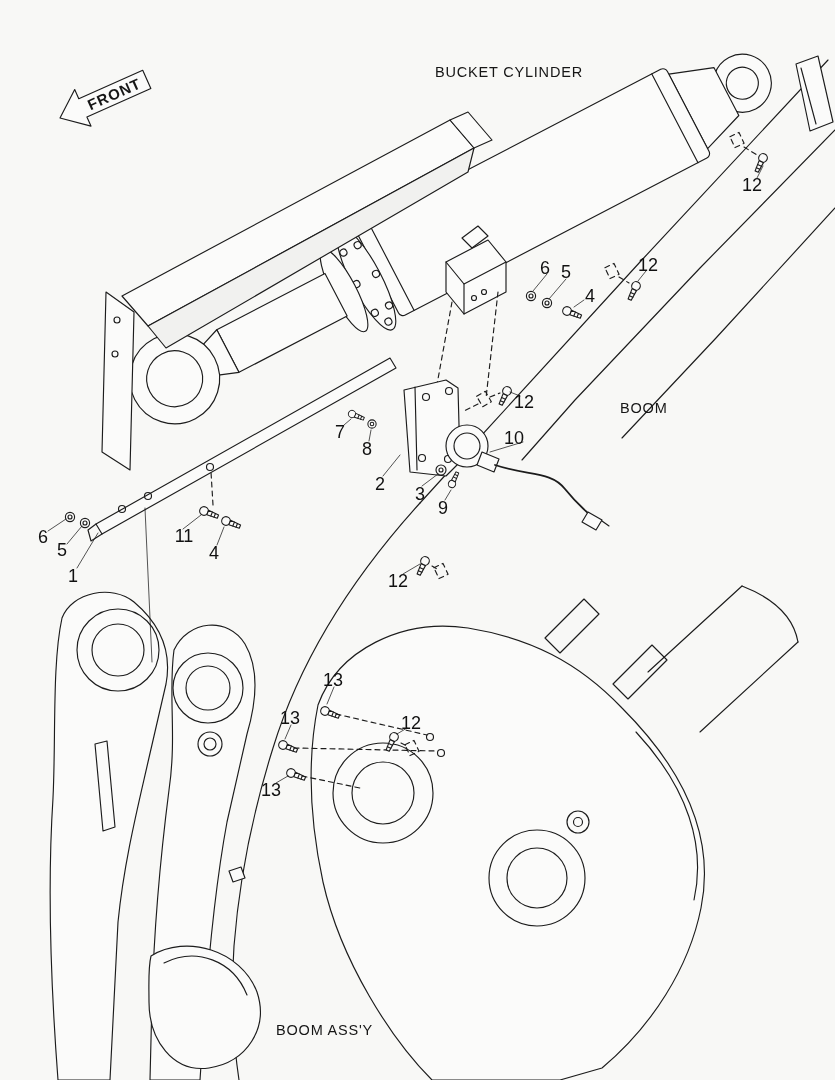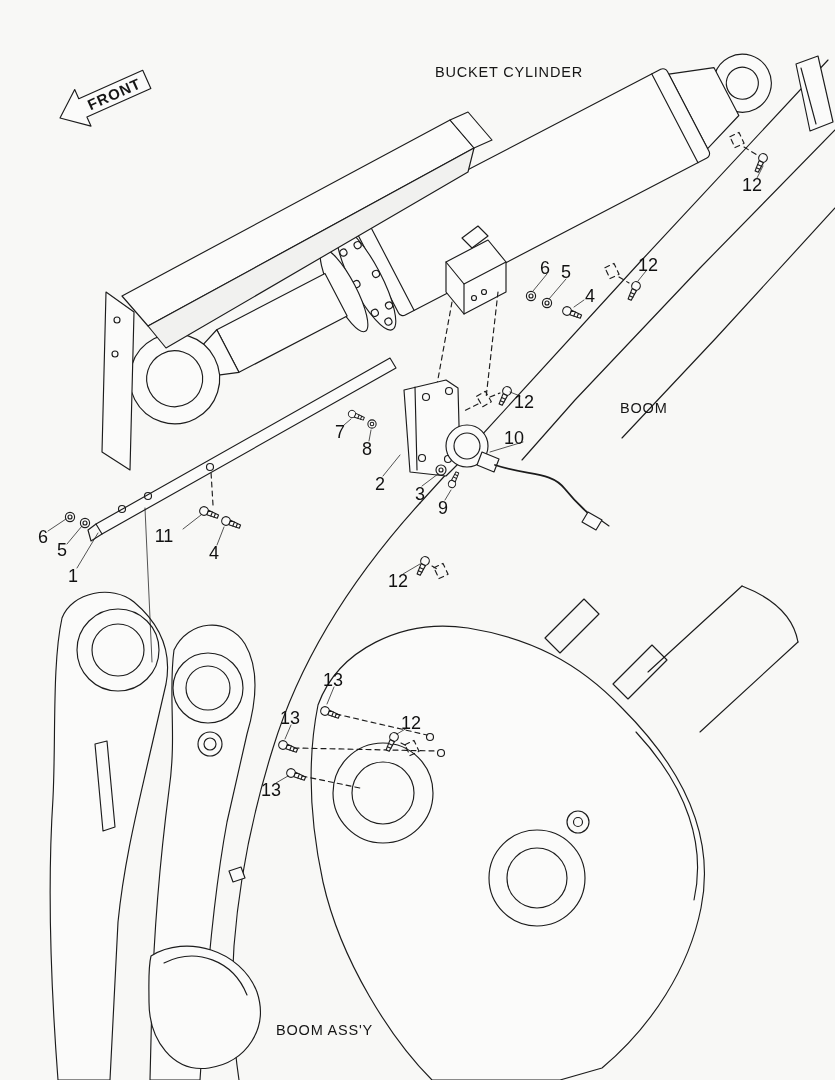--- a/index.html
+++ b/index.html
@@ -265,21 +265,21 @@
       <span class="callout" style="left: 524px; top: 402px;">12</span>
       <span class="callout" style="left: 340px; top: 432px;">7</span>
       <span class="callout" style="left: 367px; top: 449px;">8</span>
       <span class="callout" style="left: 380px; top: 484px;">2</span>
       <span class="callout" style="left: 420px; top: 494px;">3</span>
       <span class="callout" style="left: 443px; top: 508px;">9</span>
       <span class="callout" style="left: 514px; top: 438px;">10</span>
       <span class="callout" style="left: 43px; top: 537px;">6</span>
       <span class="callout" style="left: 62px; top: 550px;">5</span>
       <span class="callout" style="left: 73px; top: 576px;">1</span>
-      <span class="callout" style="left: 164px; top: 536px;">11</span>
+      <span class="callout" style="left: 184px; top: 536px;">11</span>
       <span class="callout" style="left: 214px; top: 553px;">4</span>
       <span class="callout" style="left: 398px; top: 581px;">12</span>
       <span class="callout" style="left: 333px; top: 680px;">13</span>
       <span class="callout" style="left: 290px; top: 718px;">13</span>
       <span class="callout" style="left: 271px; top: 790px;">13</span>
       <span class="callout" style="left: 411px; top: 723px;">12</span>
     </div>
 
 </div>
 

